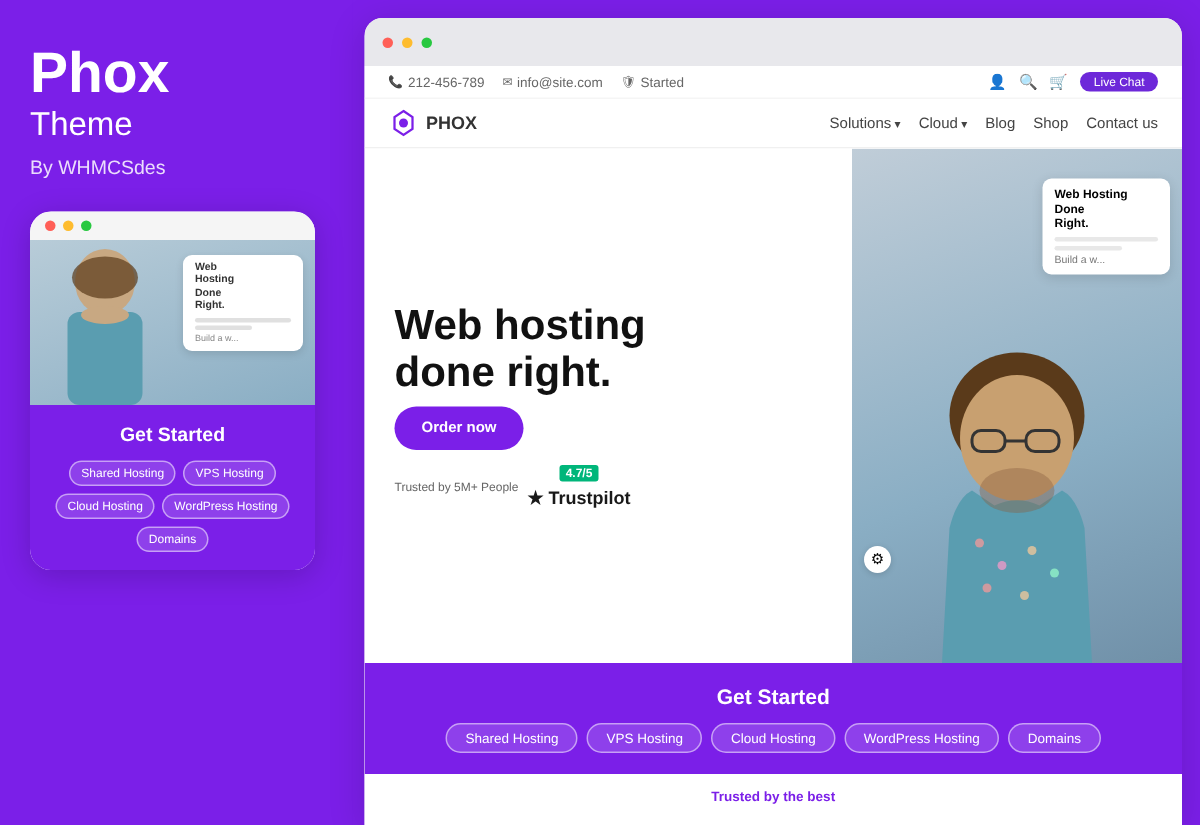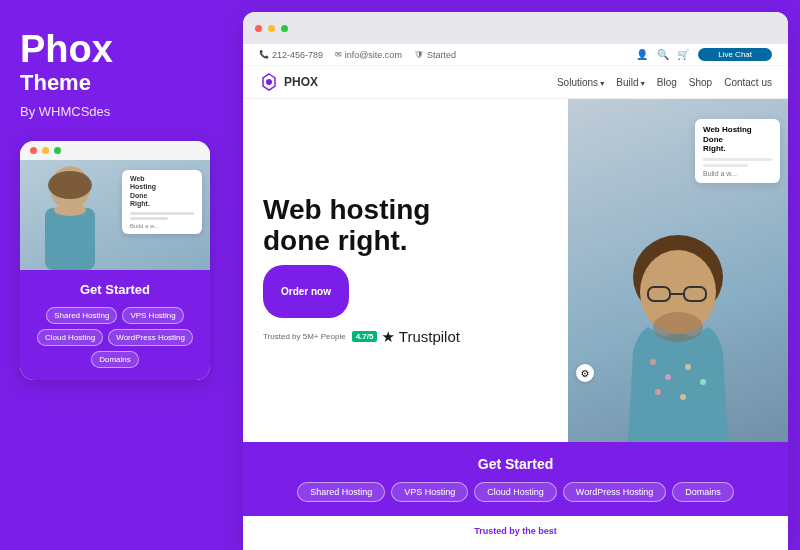--- a/index.html
+++ b/index.html
@@ -25,21 +25,21 @@
 
     .brand-title {
       font-size: 38px;
       font-weight: 800;
       color: #fff;
       line-height: 1;
     }
 
     .brand-subtitle {
       font-size: 22px;
-      font-weight: 700;
+      font-weight: 400;
       color: #fff;
       margin-top: 2px;
     }
 
     .brand-author {
       font-size: 13px;
       color: rgba(255,255,255,0.85);
       margin-top: 8px;
     }
 
@@ -204,25 +204,25 @@
       gap: 3px;
     }
 
     .site-topbar-right {
       display: flex;
       align-items: center;
       gap: 8px;
     }
 
     .live-chat-btn {
-      background: #0369a1;
+      background: #6d28d9;
       color: #fff;
       border: none;
       border-radius: 10px;
-      padding: 2px 20px;
+      padding: 2px 9px;
       font-size: 8px;
       cursor: pointer;
     }
 
     .logo-area {
       display: flex;
       align-items: center;
       gap: 5px;
     }
 
@@ -283,56 +283,57 @@
       font-size: 10px;
       color: #555;
       margin-bottom: 14px;
     }
 
     .order-btn {
       background: #7B1FE8;
       color: #fff;
       border: none;
       border-radius: 20px;
-      padding: 21px 18px;
+      padding: 9px 18px;
       font-size: 10px;
       font-weight: 600;
       cursor: pointer;
       width: fit-content;
       margin-bottom: 10px;
     }
 
     .trusted-row {
       display: flex;
       align-items: center;
       gap: 6px;
       font-size: 8px;
       color: #666;
     }
 
     .trustpilot-badge {
       display: flex;
       align-items: center;
       gap: 4px;
       font-size: 8px;
+      flex-direction: column;
     }
 
     .tp-score {
       background: #00B67A;
       color: #fff;
       padding: 1px 4px;
       border-radius: 2px;
       font-size: 8px;
       font-weight: 700;
     }
 
     .tp-logo {
-      font-size: 15px;
+      font-size: 12px;
       color: #191919;
-      font-weight: 400;
+      font-weight: 700;
     }
 
     .hero-right {
       width: 220px;
       position: relative;
       overflow: hidden;
     }
 
     .hero-card-overlay {
       position: absolute;
@@ -498,21 +499,21 @@
     <div class="site-nav">
       <div class="logo-area">
         <svg class="logo-icon" viewBox="0 0 20 20">
           <polygon points="10,2 16,6 16,14 10,18 4,14 4,6" fill="none" stroke="#7B1FE8" stroke-width="1.5"></polygon>
           <circle cx="10" cy="10" r="3" fill="#7B1FE8"></circle>
         </svg>
         <span class="logo-text">PHOX</span>
       </div>
       <div class="nav-links">
         <span class="has-arrow">Solutions</span>
-        <span class="has-arrow">Build</span>
+        <span class="has-arrow">Cloud</span>
         <span>Blog</span>
         <span>Shop</span>
         <span>Contact us</span>
       </div>
     </div>
 
     <div class="site-hero">
       <div class="hero-left">
         <div class="hero-title">
           <span>Web hosting</span><br>

